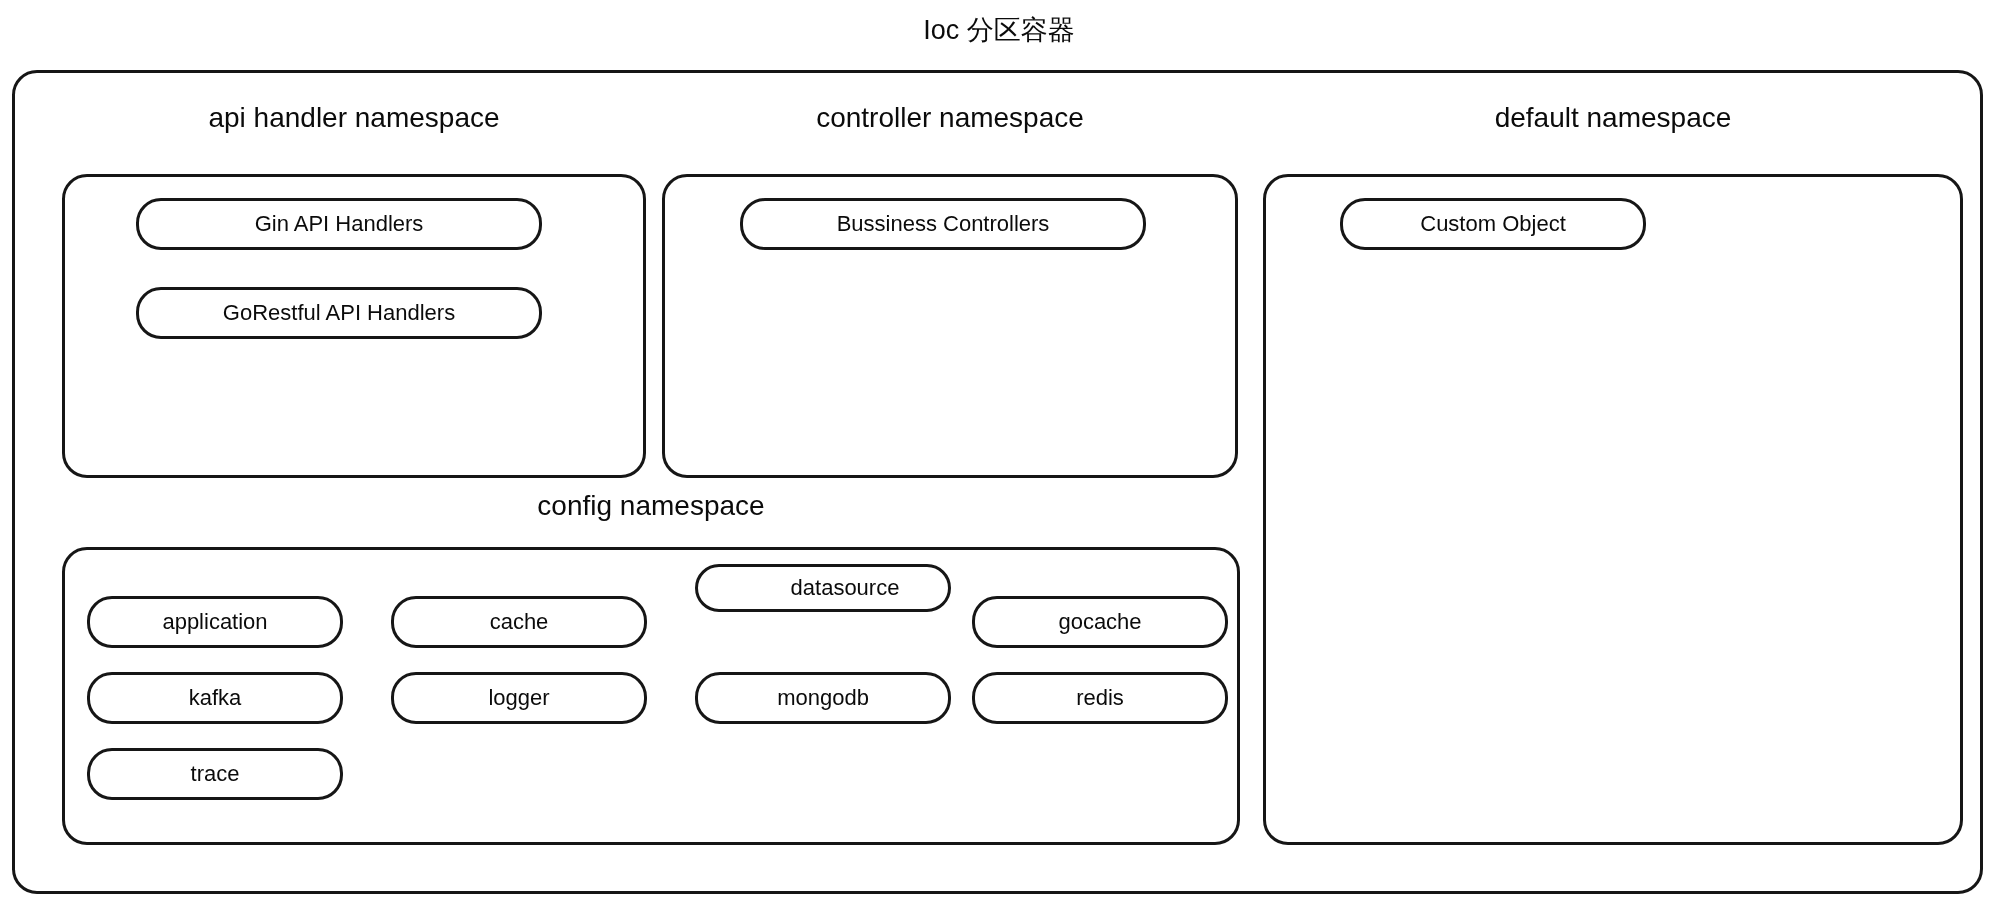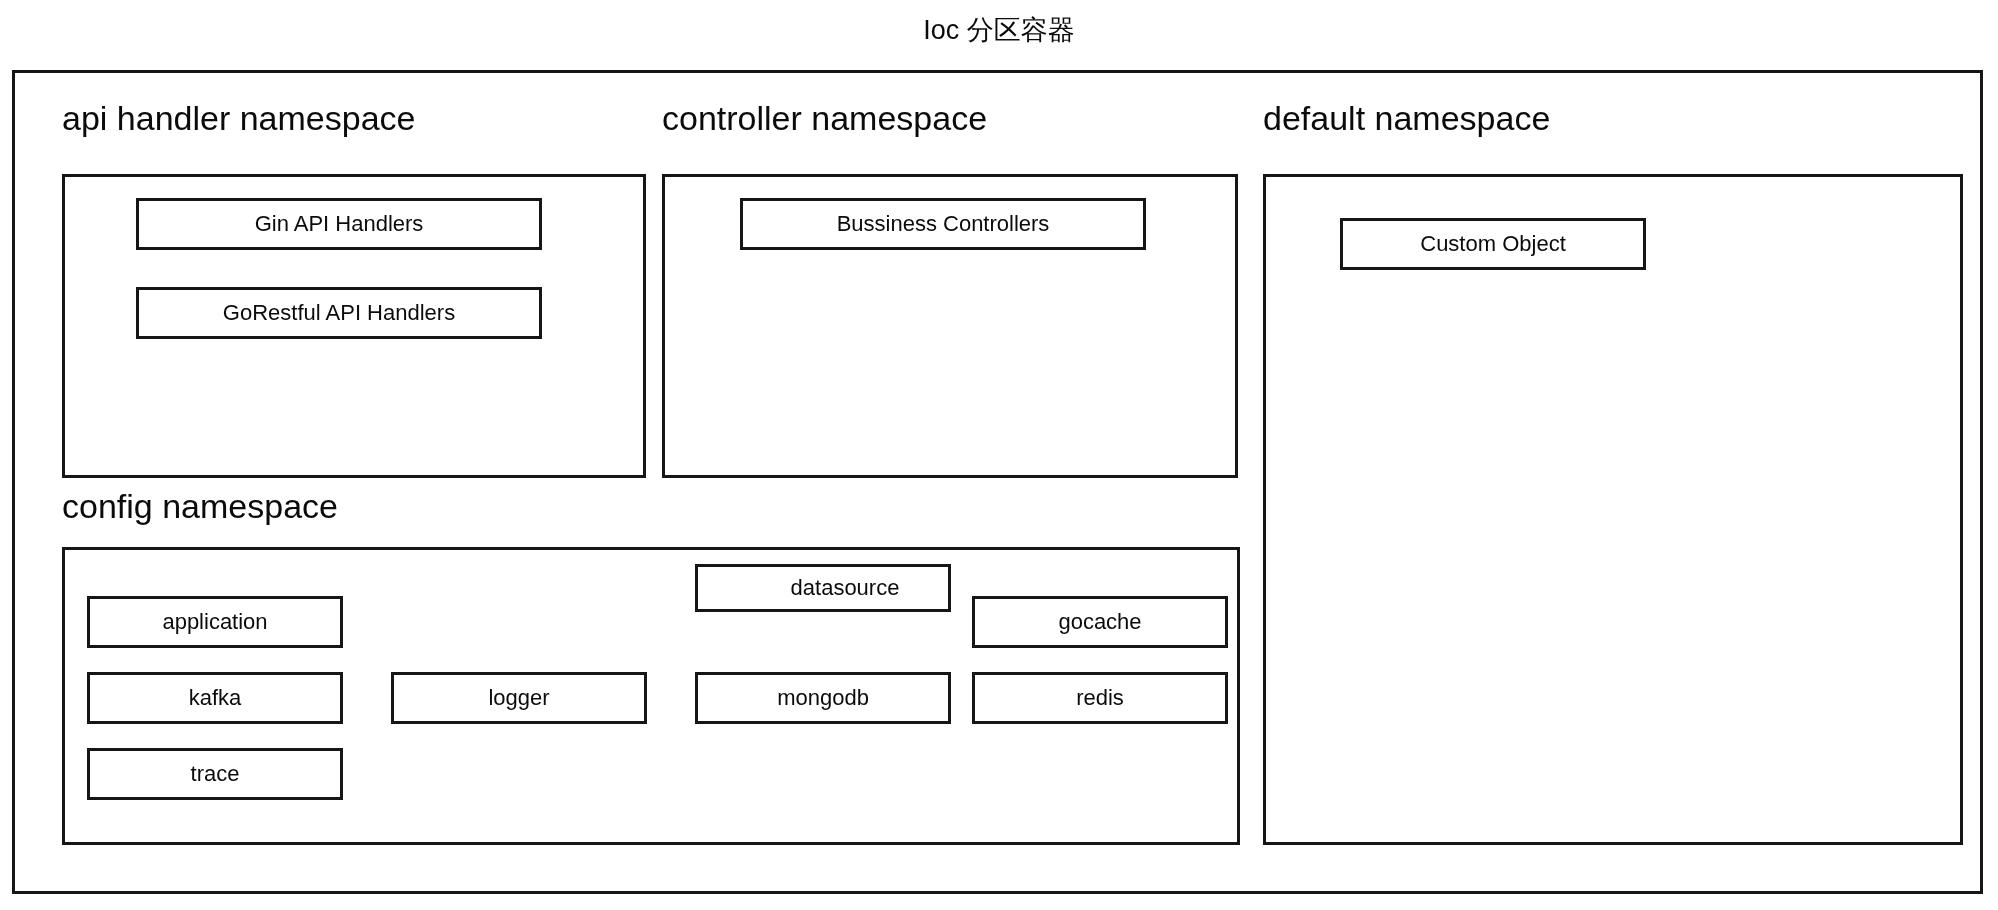--- a/index.html
+++ b/index.html
@@ -1,20 +1,20 @@
 <!DOCTYPE html>
 <html style="--border: #161616; --bg: #ffffff; --text: #0b0b0b;"><head>
 <meta charset="utf-8">
 <style>
   :root {
     --border: #161616;
     --bg: #ffffff;
     --text: #0b0b0b;
   }
-  * { margin: 0; padding: 0; box-sizing: border-box; }
+  * { margin: 0; padding: 0; box-sizing: border-box; border-radius: 25px; }
   html, body {
     background: var(--bg);
     font-family: "Liberation Sans", "DejaVu Sans", sans-serif;
     color: var(--text);
   }
   .canvas {
     position: relative;
     width: 1998px;
     height: 910px;
     background: var(--bg);
@@ -34,22 +34,22 @@
     position: absolute;
     left: 12px;
     top: 70px;
     width: 1971px;
     height: 824px;
     border: 3px solid var(--border);
     background: var(--bg);
   }
   .ns-label {
     position: absolute;
-    text-align: left;
-    font-size: 34px;
+    text-align: center;
+    font-size: 28px;
     line-height: 32px;
     color: var(--text);
     white-space: nowrap;
   }
   .ns-box {
     position: absolute;
     border: 3px solid var(--border);
     background: var(--bg);
   }
   .node {
@@ -77,21 +77,21 @@
   .box-config     { left: 62px;   top: 547px; width: 1178px; height: 298px; }
 
   
   .node-gin       { left: 136px; top: 198px; width: 406px; height: 52px; }
   .node-gorestful { left: 136px; top: 274px; width: 406px; height: 52px; margin-top: 13px; }
 
   
   .node-bussiness { left: 740px; top: 198px; width: 406px; height: 52px; }
 
   
-  .node-custom    { left: 1340px; top: 198px; width: 306px; height: 52px; margin-top: 20px; }
+  .node-custom    { left: 1340px; top: 198px; width: 306px; height: 52px; }
 
   
   .node-application { left: 87px;  top: 596px; width: 256px; height: 52px; }
   .node-cache       { left: 391px; top: 596px; width: 256px; height: 52px; }
   .node-datasource  { left: 695px; top: 564px; width: 256px; height: 48px; padding-left: 44px; }
   .node-gocache     { left: 972px; top: 596px; width: 256px; height: 52px; }
   .node-kafka       { left: 87px;  top: 672px; width: 256px; height: 52px; }
   .node-logger      { left: 391px; top: 672px; width: 256px; height: 52px; }
   .node-mongodb     { left: 695px; top: 672px; width: 256px; height: 52px; }
   .node-redis       { left: 972px; top: 672px; width: 256px; height: 52px; }
@@ -117,20 +117,21 @@
   <div class="ns-box box-config"></div>
 
   <div class="node node-gin">Gin API Handlers</div>
   <div class="node node-gorestful">GoRestful API Handlers</div>
 
   <div class="node node-bussiness">Bussiness Controllers</div>
 
   <div class="node node-custom">Custom Object</div>
 
   <div class="node node-application">application</div>
+  <div class="node node-cache">cache</div>
   <div class="node node-datasource">datasource</div>
   <div class="node node-gocache">gocache</div>
   <div class="node node-kafka">kafka</div>
   <div class="node node-logger">logger</div>
   <div class="node node-mongodb">mongodb</div>
   <div class="node node-redis">redis</div>
   <div class="node node-trace">trace</div>
 
 </div>
 

